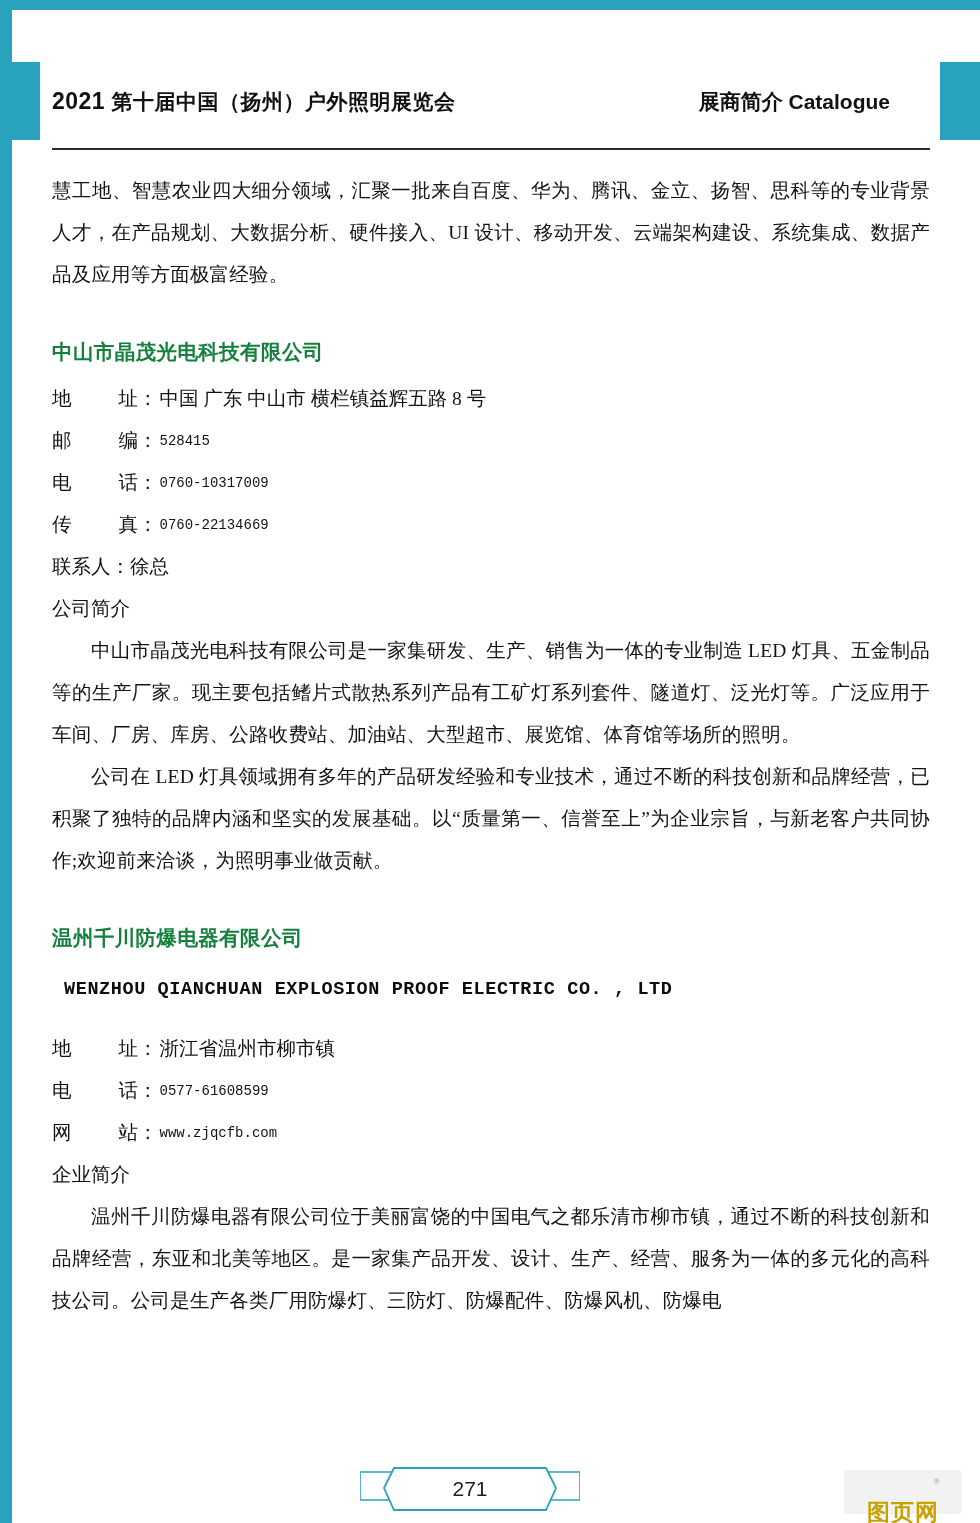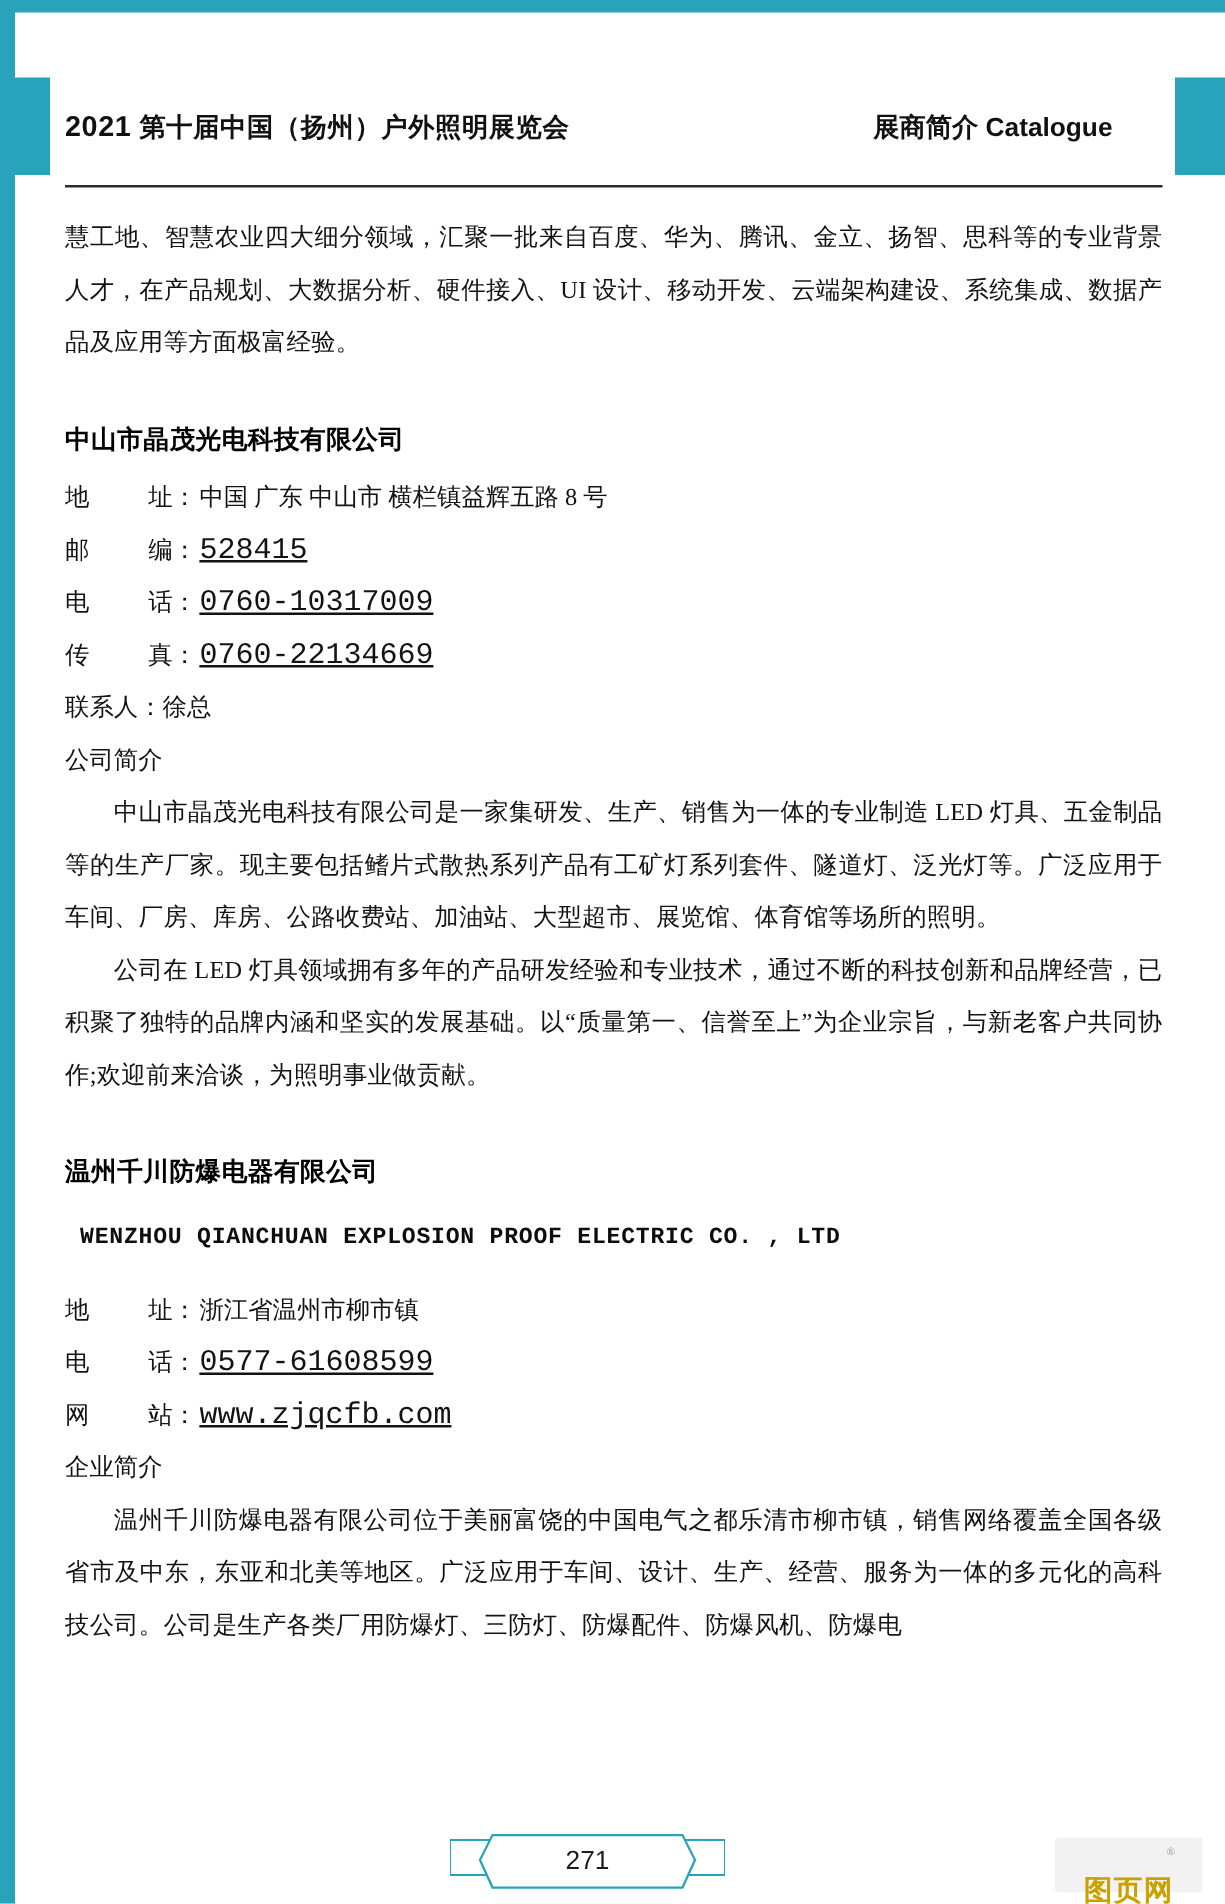--- a/index.html
+++ b/index.html
@@ -87,21 +87,21 @@
     color: #131313;
     text-align: justify;
     letter-spacing: 0.2px;
   }
   p.indent { text-indent: 2em; }
 
   .company-name {
     font-family: Liberation Sans, sans-serif;
     font-weight: bold;
     font-size: 20.5px;
-    color: #000000;
+    color: #15803d;
     line-height: 40px;
     margin: 0;
     letter-spacing: 0.4px;
   }
   .company-name-en {
     font-family: "Liberation Mono", monospace;
     font-weight: bold;
     font-size: 18.5px;
     color: #0d0d0d;
     line-height: 40px;
@@ -116,21 +116,21 @@
   }
   .field-label {
     width: 86px;
     flex: 0 0 86px;
     display: flex;
     justify-content: space-between;
     letter-spacing: 0;
   }
   .field-sep { margin: 0 2px 0 0; }
   .field-value { flex: 1; }
-  .mono { font-family: "Liberation Mono", monospace; font-size: 24px; text-decoration: underline; }
+  .mono { font-family: "Liberation Mono", monospace; font-size: 14px; }
 
   .sec-label {
     font-size: 19.5px;
     line-height: 42px;
     color: #131313;
   }
 
   .gap-lg { height: 36px; }
   .gap-sm { height: 6px; }
 
@@ -284,21 +284,21 @@
       <span class="field-label">
         <span>网</span>
         <span>站</span>
       </span>
       <span class="field-sep">：</span>
       <span class="field-value mono">www.zjqcfb.com</span>
     </div>
 
     <div class="sec-label">企业简介</div>
 
-    <p class="indent">温州千川防爆电器有限公司位于美丽富饶的中国电气之都乐清市柳市镇，销售网络覆盖全国各级省市及中东，东亚和北美等地区。广泛应用于车间、设计、生产、经营、服务为一体的多元化的高科技公司。公司是生产各类厂用防爆灯、三防灯、防爆配件、防爆风机、防爆电</p>
+    <p class="indent">温州千川防爆电器有限公司位于美丽富饶的中国电气之都乐清市柳市镇，通过不断的科技创新和品牌经营，东亚和北美等地区。是一家集产品开发、设计、生产、经营、服务为一体的多元化的高科技公司。公司是生产各类厂用防爆灯、三防灯、防爆配件、防爆风机、防爆电</p>
   </div>
 
 </div>
 
 <div class="footer">
   <div class="ribbon-wrap">
     <svg width="220" height="52" viewBox="0 0 220 52" xmlns="http://www.w3.org/2000/svg">
       <polygon points="0,6 42,6 34,20 42,34 0,34" fill="#ffffff" stroke="#29a3bc" stroke-width="1.6"></polygon>
       <polygon points="220,6 178,6 186,20 178,34 220,34" fill="#ffffff" stroke="#29a3bc" stroke-width="1.6"></polygon>
       <path d="M34,2 L186,2 L196,22 L186,44 L34,44 L24,22 Z" fill="#ffffff" stroke="#29a3bc" stroke-width="1.8"></path>

